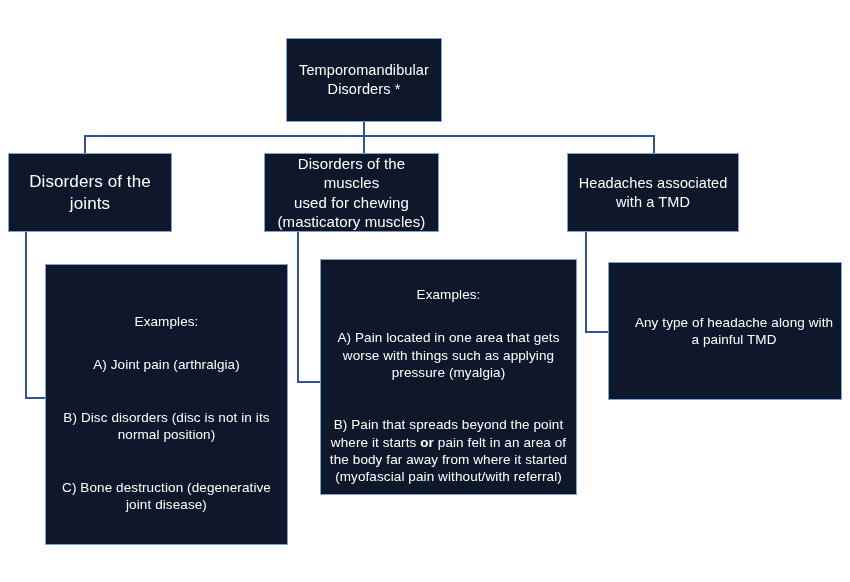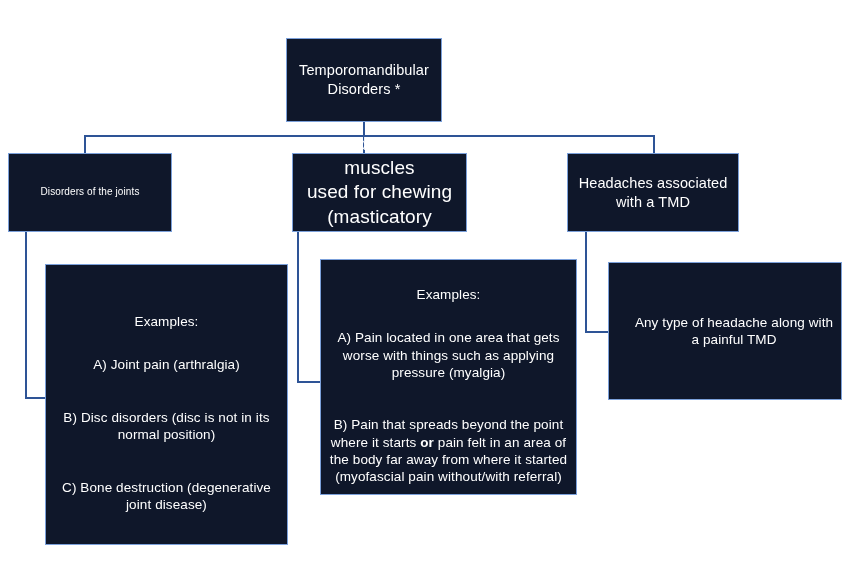--- a/index.html
+++ b/index.html
@@ -41,25 +41,25 @@
 
   
   #node-root {
     left: 286px; top: 38px; width: 156px; height: 84px;
     font-size: 14.5px;
   }
 
   
   #node-joints {
     left: 8px; top: 153px; width: 164px; height: 79px;
-    font-size: 10px;
+    font-size: 17px;
   }
   #node-muscles {
-    left: 292px; top: 153px; width: 175px; height: 79px;
-    font-size: 19px;
+    left: 264px; top: 153px; width: 175px; height: 79px;
+    font-size: 15px;
   }
   #node-headaches {
     left: 567px; top: 153px; width: 172px; height: 79px;
     font-size: 14.5px;
   }
 
   
   #node-joints-examples {
     left: 45px; top: 264px; width: 243px; height: 281px;
     font-size: 13.5px;

